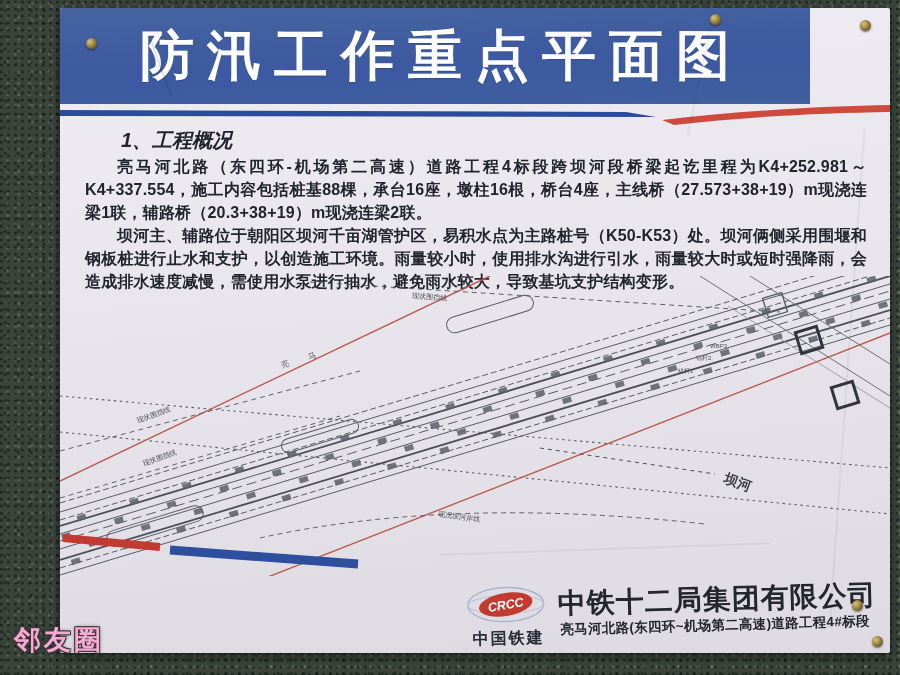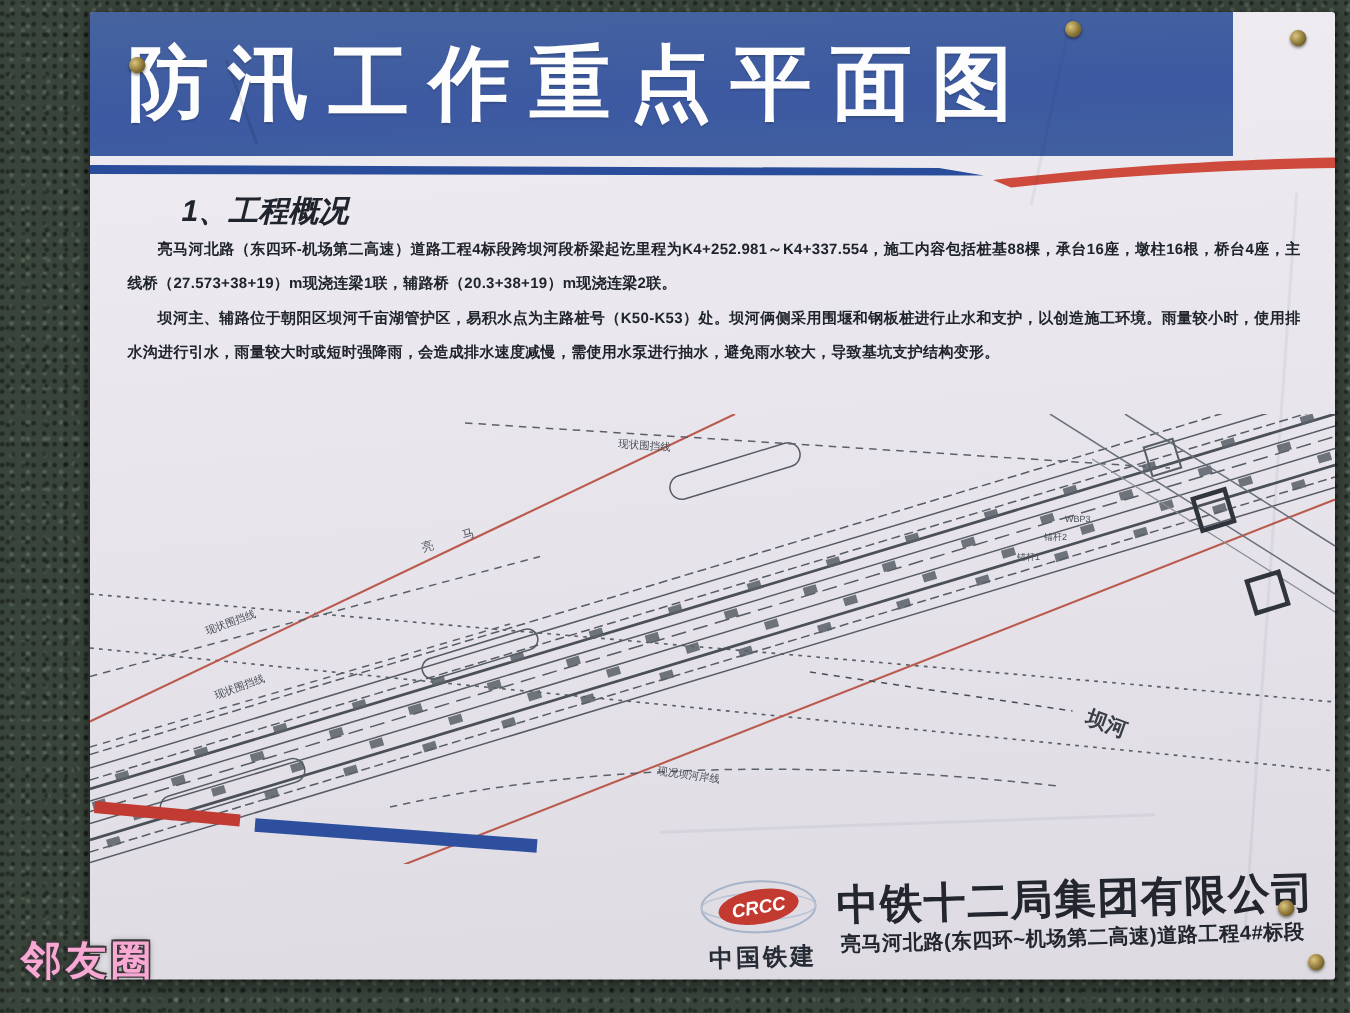--- a/index.html
+++ b/index.html
@@ -15,40 +15,40 @@
     background-size:7px 7px,11px 11px,13px 13px,17px 17px;
   }
   .poster{
     position:absolute;left:60px;top:8px;width:830px;height:645px;
     background:linear-gradient(175deg,#efedf2 0%,#e6e4ea 55%,#dddbe1 100%);
     box-shadow:0 3px 10px rgba(0,0,0,.55);
     border-radius:2px;overflow:hidden;
   }
   .band{
     position:absolute;left:0;top:0;width:750px;height:96px;
-    display:flex;align-items:center;justify-content:flex-start;padding-left:12px;
+    display:flex;align-items:center;justify-content:center;
   }
   .band-title{
     color:#fdfdfd;font-size:54px;font-weight:800;letter-spacing:13px;
     text-shadow:0 1px 1px rgba(0,0,0,.15);white-space:nowrap;padding-left:13px;
   }
   .stripes{position:absolute;left:0;top:96px;width:830px;height:24px;}
   .crease{position:absolute;background:rgba(40,40,60,.06);}
   .screw{
     position:absolute;width:11px;height:11px;border-radius:50%;
     background:radial-gradient(circle at 35% 35%, #dcc57d, #8a7436 55%, #4a3c1c);
     box-shadow:0 1px 2px rgba(0,0,0,.5);
   }
   .textblock{
     position:absolute;left:25px;top:118px;width:782px;color:#20242c;
   }
   .h-red{color:#c43a32;font-size:17px;font-weight:800;margin:0 0 3px 14px;}
   .h-sub{font-size:20px;font-weight:800;margin:1px 0 1px 36px;font-style:italic;}
   .para{
-    font-size:10px;font-weight:600;line-height:23px;margin:0;
+    font-size:16px;font-weight:600;line-height:23px;margin:0;
     text-align:justify;text-indent:2em;letter-spacing:.2px;
   }
   .diagram{position:absolute;left:0;top:268px;width:830px;height:300px;}
   .footer{position:absolute;left:398px;top:568px;width:420px;height:74px;transform:rotate(-1.6deg);}
   .logo-wrap{position:absolute;left:0;top:2px;width:96px;height:70px;}
   .logo-caption{
     position:absolute;left:2px;top:48px;width:96px;text-align:center;
     font-size:16px;font-weight:800;color:#262b35;letter-spacing:2px;
   }
   .company{

